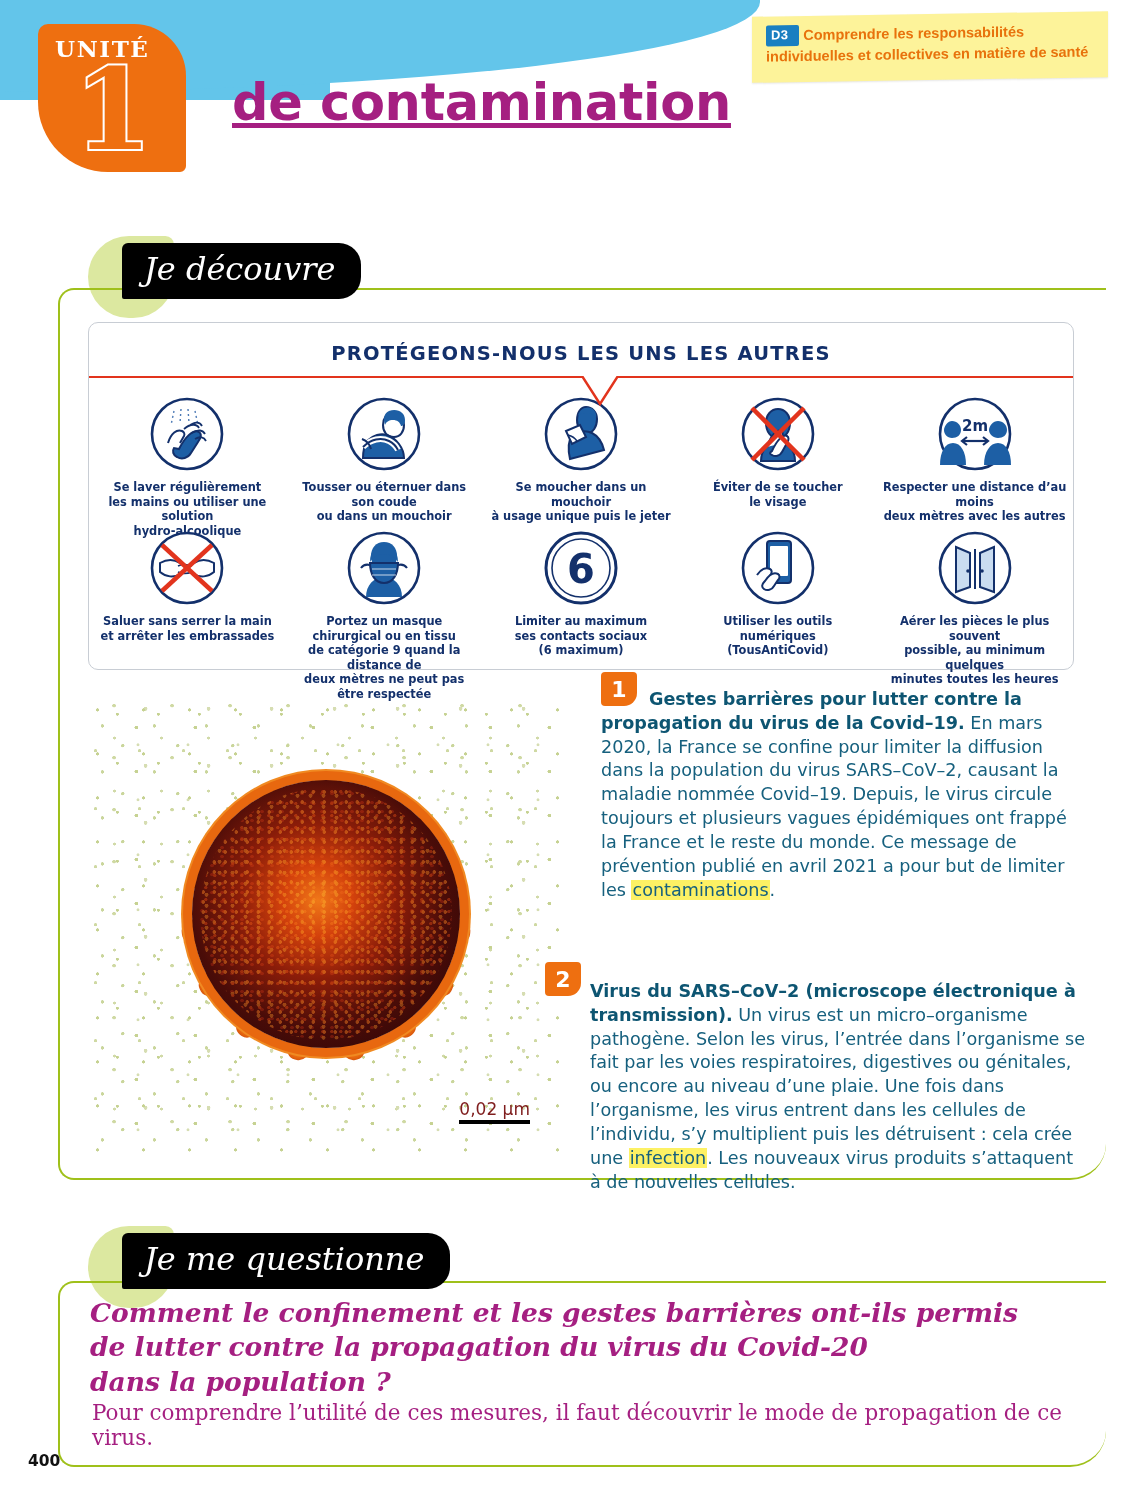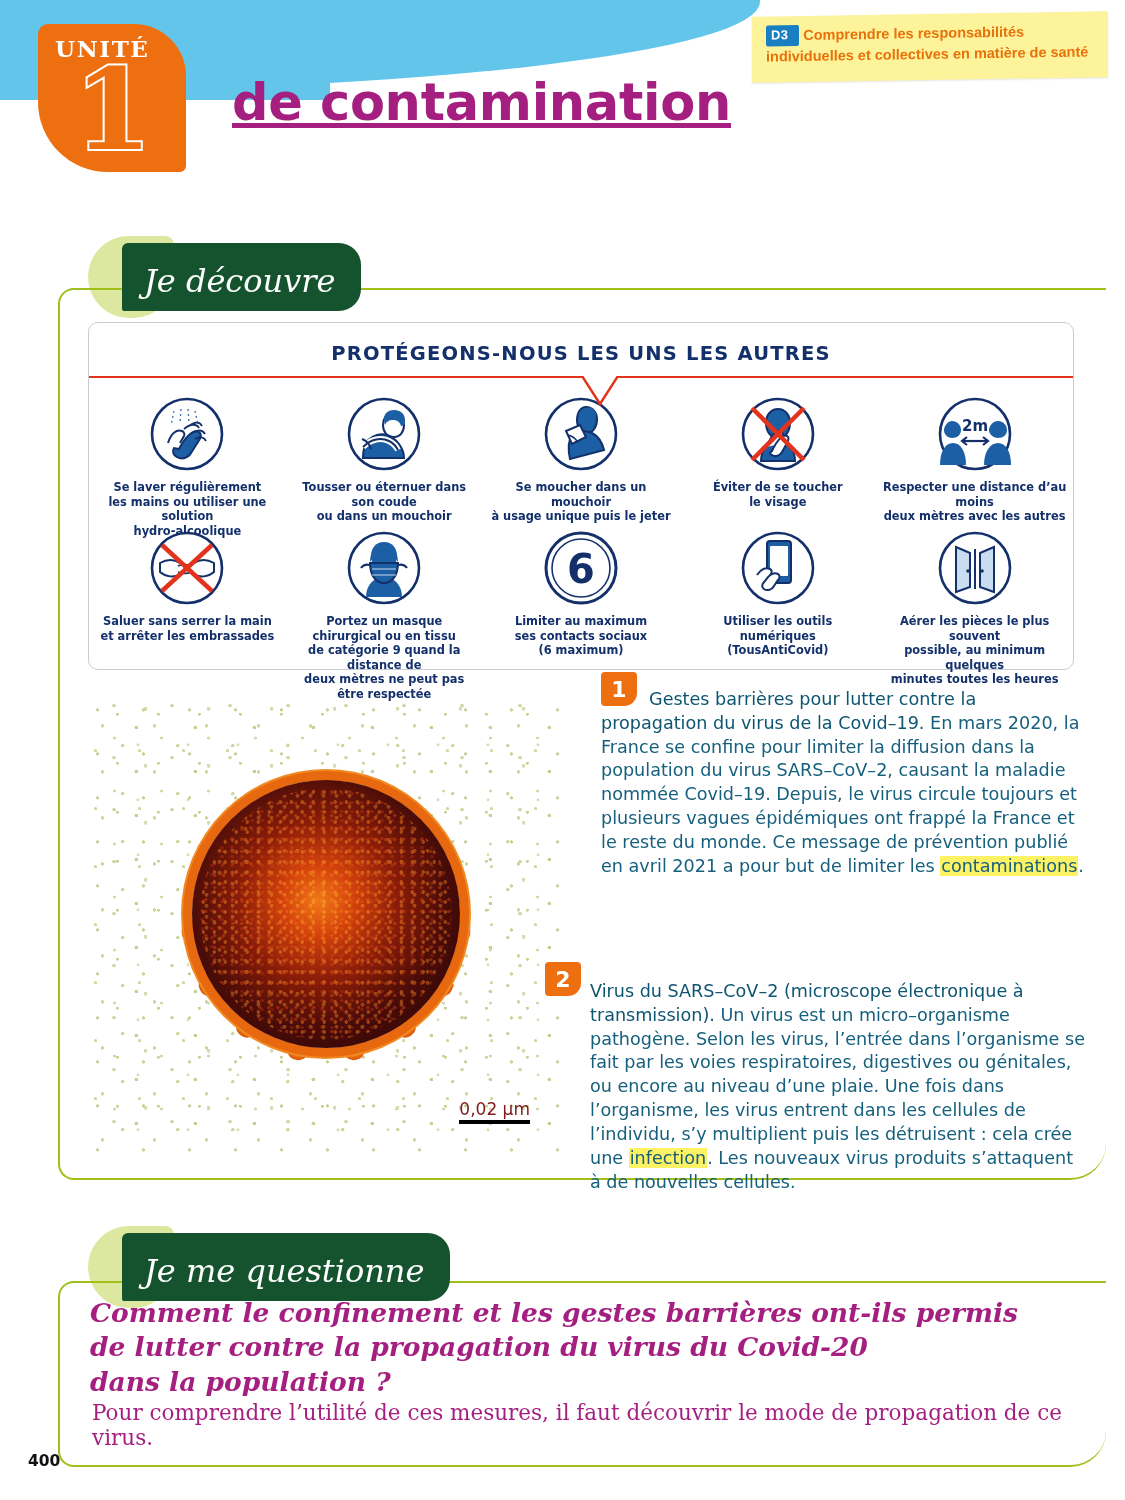--- a/index.html
+++ b/index.html
@@ -67,26 +67,26 @@
   }
   .page-title .l2{display:block;margin-left:34px;text-decoration:underline;}
 
   
   .tab-leaf{
     position:absolute;width:86px;height:82px;background:#dce8a0;z-index:2;
     border-top-left-radius:48px;border-bottom-left-radius:48px;
     border-top-right-radius:10px;border-bottom-right-radius:48px;
   }
   .tab{
-    position:absolute;height:52px;background:#14532d;z-index:3;
+    position:absolute;height:52px;background:#000000;z-index:3;
     border-top-left-radius:6px;border-top-right-radius:22px;
     border-bottom-right-radius:22px;border-bottom-left-radius:2px;
     color:#fff;font-style:italic;font-weight:400;
     font-size:32px;font-family:"DejaVu Serif",serif;
-    display:flex;align-items:center;padding:12px 26px 4px 22px;
+    display:flex;align-items:center;padding:0 26px 4px 22px;
   }
 
   
   .frame{
     position:absolute;border:2.5px solid #9fc01a;z-index:2;background:transparent;
   }
   .frame-discover{
     left:58px;top:288px;width:1046px;height:888px;
     border-top-left-radius:16px;border-bottom-left-radius:16px;
     border-bottom-right-radius:36px;border-top-right-radius:0;
@@ -190,21 +190,21 @@
     display:flex;align-items:center;justify-content:center;
     border-top-left-radius:4px;border-bottom-right-radius:13px;
     border-bottom-left-radius:4px;border-top-right-radius:4px;
     font-family:"DejaVu Sans",sans-serif;
   }
   .doc-text{
     position:absolute;z-index:6;color:#16607e;
     font-size:17.6px;line-height:1.355;
     font-family:"DejaVu Sans",sans-serif;
   }
-  .doc-text b{color:#0d5572;font-weight:400;text-align:center;}
+  .doc-text b{color:#0d5572;font-weight:700;text-align:center;}
   .hl{background:#fdf164;padding:0 1px;}
 
   
   .question{
     position:absolute;left:90px;top:1296px;width:930px;z-index:6;
     color:#a51f81;font-weight:700;font-style:italic;
     font-size:26.5px;line-height:1.3;
     font-family:"DejaVu Serif",serif;
   }
   .answer-hint{

